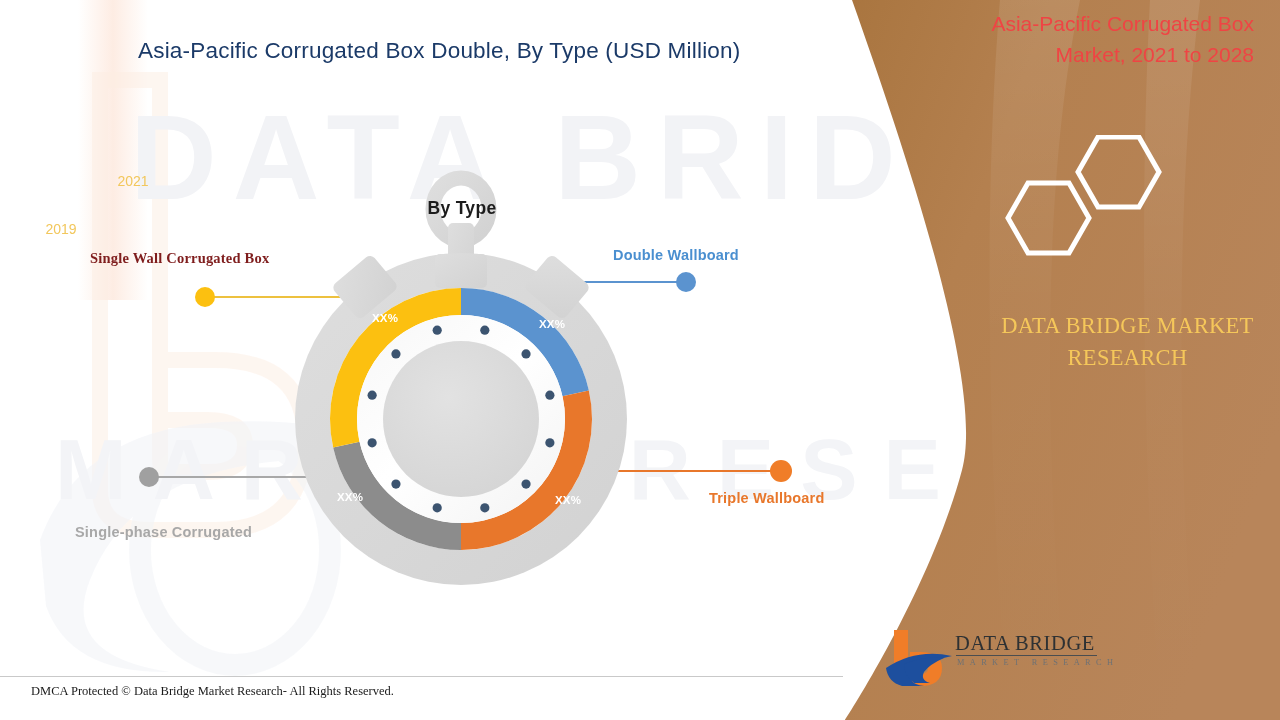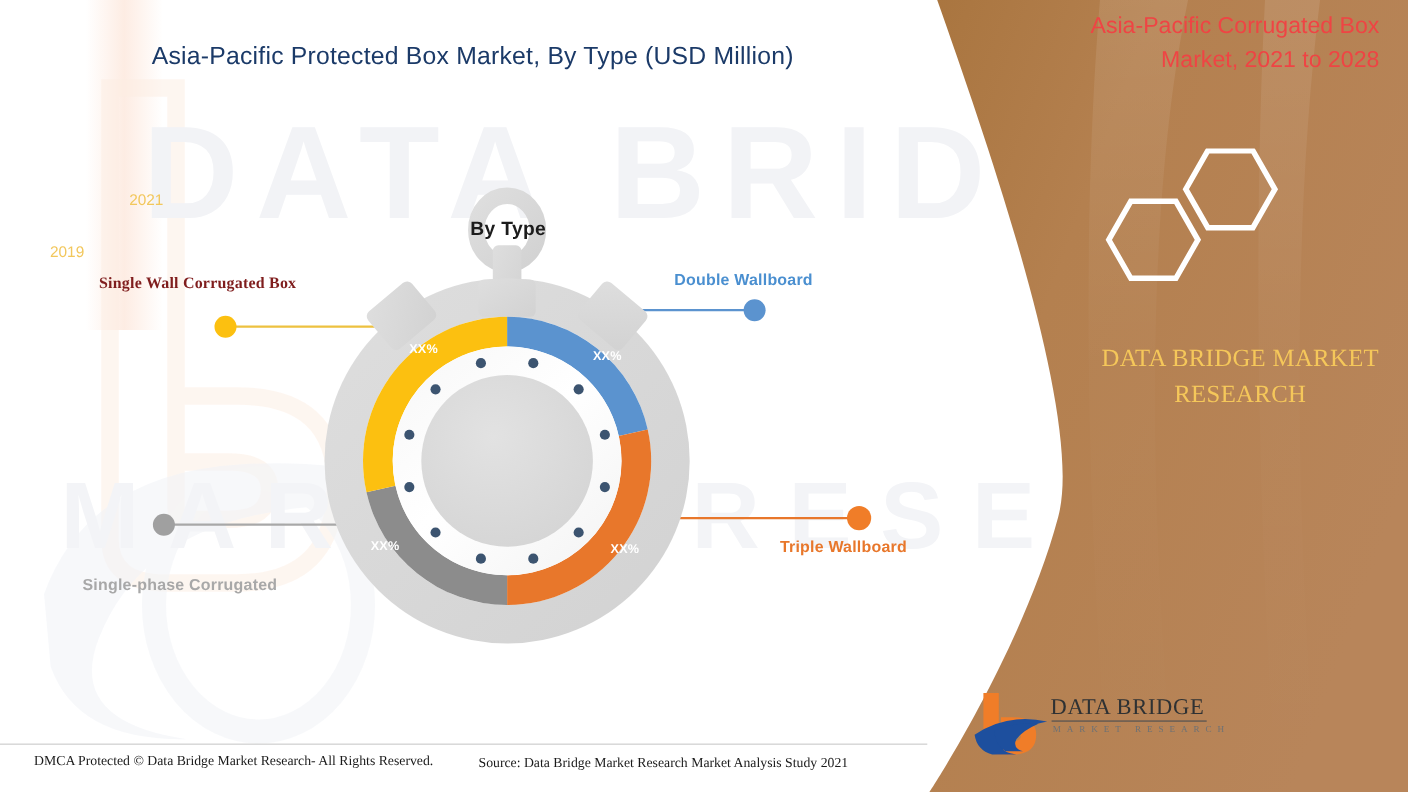--- a/index.html
+++ b/index.html
@@ -226,21 +226,21 @@
     <svg class="hex-wrap" viewBox="0 0 220 130">
       <polygon points="52,4 93,4 113,39 93,74 52,74 32,39" fill="none" stroke="#ffffff" stroke-width="5" transform="translate(66,-2)"></polygon>
       <polygon points="52,4 93,4 113,39 93,74 52,74 32,39" fill="none" stroke="#ffffff" stroke-width="5" transform="translate(-4,44)"></polygon>
     </svg>
     <div class="hex-label y2021">2021</div>
     <div class="hex-label y2028">2019</div>
 
     <div class="brand-name">DATA BRIDGE MARKET RESEARCH</div>
   </div>
 
-  <div class="chart-title">Asia-Pacific Protected Box Market, By Type (USD Million)</div>
+  <div class="chart-title">Asia-Pacific Corrugated Box Double, By Type (USD Million)</div>
 
   <svg class="leader" viewBox="0 0 1280 720">
 
     <line x1="205" y1="297" x2="424" y2="297" stroke="#edc13f" stroke-width="2"></line>
     <circle cx="205" cy="297" r="10" fill="#fcc010"></circle>
 
     <line x1="686" y1="282" x2="498" y2="282" stroke="#5b93cf" stroke-width="2"></line>
     <circle cx="686" cy="282" r="10" fill="#5b93cf"></circle>
 
     <line x1="781" y1="471" x2="585" y2="471" stroke="#e8772b" stroke-width="2"></line>
@@ -322,21 +322,20 @@
     <div class="seg-pct pct-orange">XX%</div>
   </div>
 
   <div class="callout-label cl-yellow">Single Wall Corrugated Box</div>
   <div class="callout-label cl-blue">Double Wallboard</div>
   <div class="callout-label cl-orange">Triple Wallboard</div>
   <div class="callout-label cl-gray">Single-phase Corrugated</div>
 
   <div class="footer-rule"></div>
   <div class="footer-text ft-left">DMCA Protected © Data Bridge Market Research- All Rights Reserved.</div>
-  <div class="footer-text ft-mid">Source: Data Bridge Market Research Market Analysis Study 2021</div>
 
   <div class="logo-box">
     <svg viewBox="0 0 240 66" width="240" height="66">
       <path d="M14 2 L14 48 Q14 58 28 58 L40 58 Q62 58 62 40 Q62 24 40 24 L30 24 L30 36 L39 36 Q48 36 48 41 Q48 46 39 46 L31 46 Q28 46 28 42 L28 2 Z" fill="#f07d28"></path>
       <path d="M4 44 Q24 26 62 28 Q40 36 30 46 Q22 54 34 57 Q16 57 10 53 Z" fill="#f07d28" opacity="0"></path>
       <path d="M6 40 Q36 20 72 28 Q50 32 36 44 Q24 55 44 58 L22 58 Q8 54 6 40 Z" fill="#1d4f9e"></path>
       <path d="M24 36 Q44 28 64 30 Q50 36 44 44 Q40 52 50 55 L34 55 Q24 48 24 36 Z" fill="#1d4f9e"></path>
     </svg>
     <div class="logo-word">DATA BRIDGE</div>
     <div class="logo-underline"></div>

